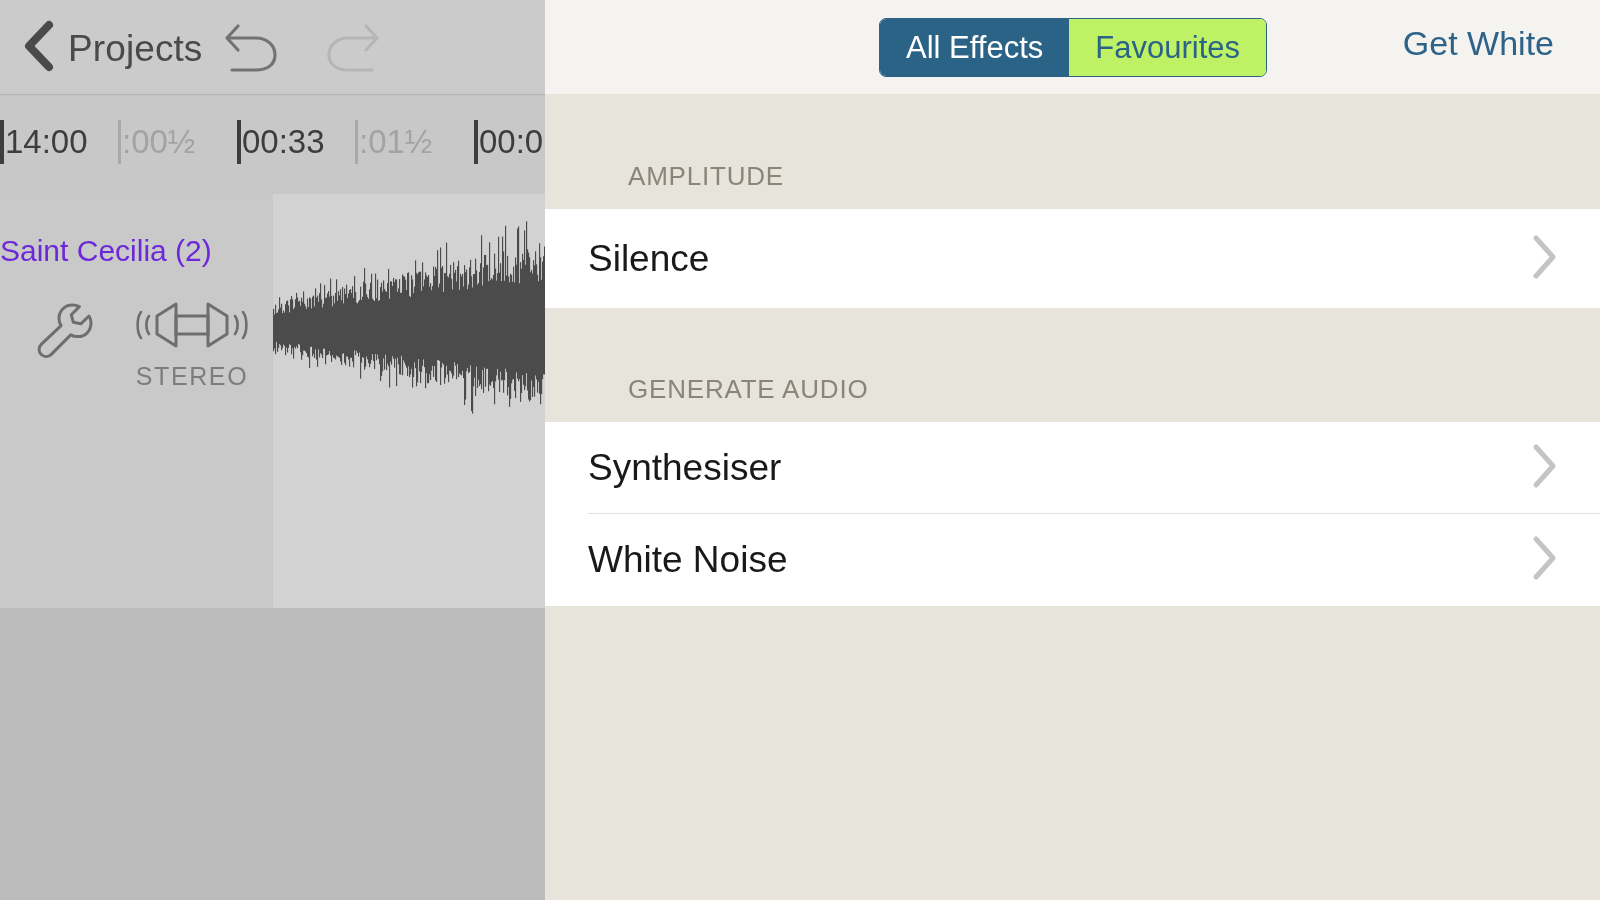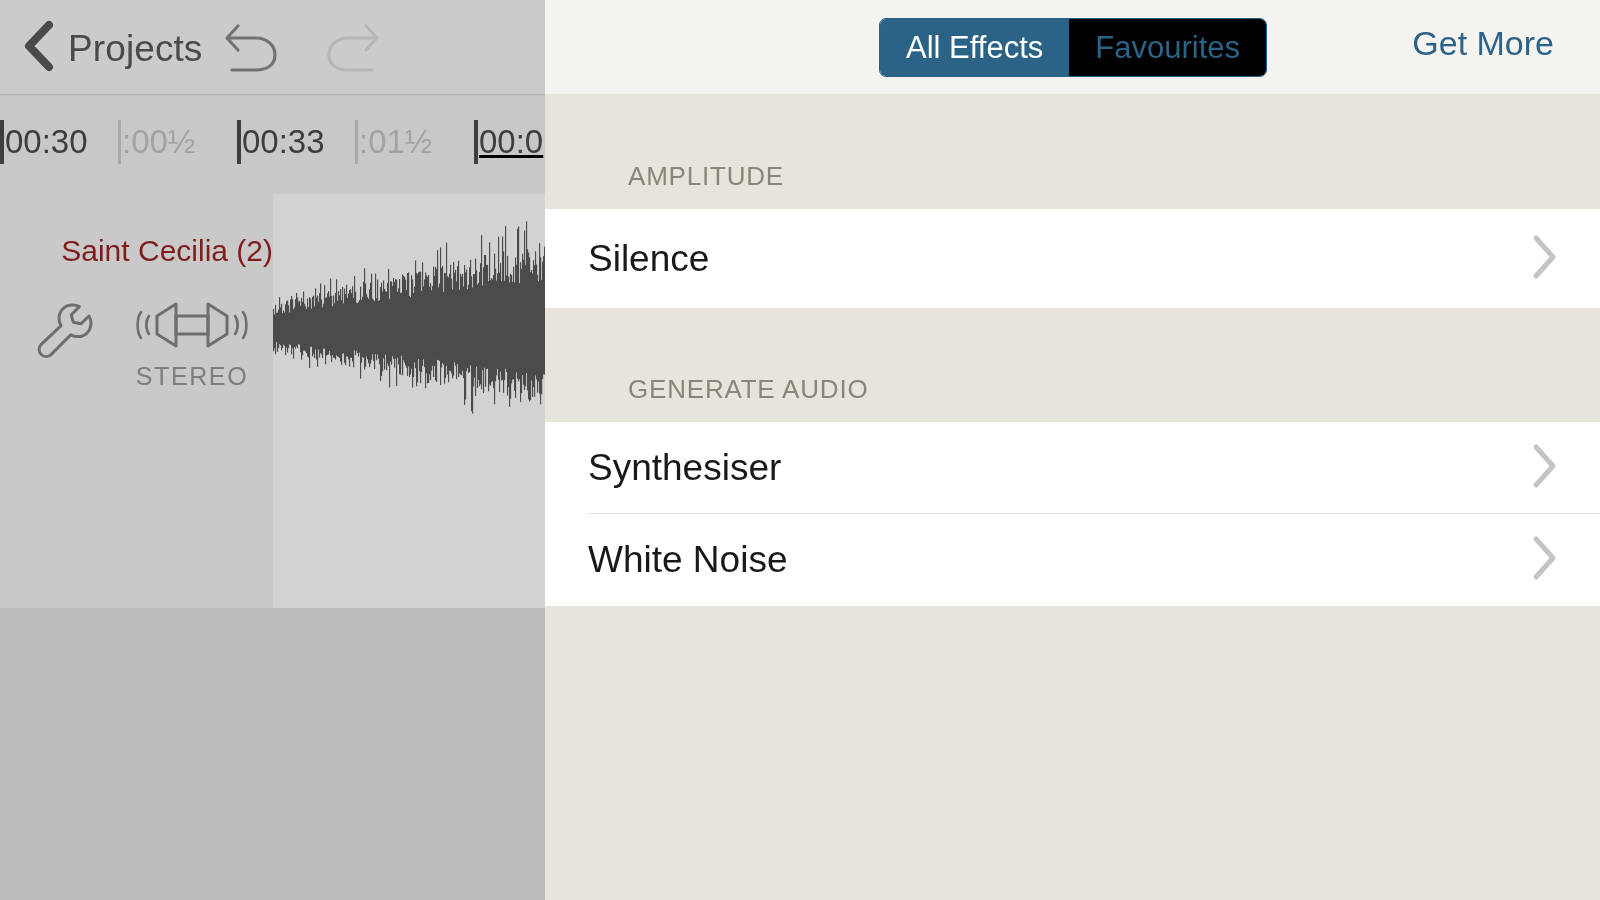--- a/index.html
+++ b/index.html
@@ -53,21 +53,21 @@
   #track {
     position:absolute; left:0; top:194px; width:545px; height:414px;
     background:#d2d2d2;
   }
   #track-header {
     position:absolute; left:0; top:0; width:273px; height:414px;
     background:#c9c9c9;
   }
   #track-title {
     position:absolute; left:0; top:40px; width:273px;
-    text-align:right; font-size:30px; color:#7f1d1d;
+    text-align:left; font-size:30px; color:#6d28d9;
     white-space:nowrap;
   }
   #wrench-btn { position:absolute; left:32px; top:105px; }
   #stereo-btn {
     position:absolute; left:127px; top:102px; width:130px;
     text-align:center;
   }
   #stereo-label {
     font-size:25px; color:#7d7d7d; letter-spacing:1.6px;
     margin-top:4px;
@@ -96,21 +96,21 @@
   #segmented {
     position:absolute; left:334px; top:18px;
     display:flex; height:59px;
     border:1px solid #2b6387; border-radius:7px; overflow:hidden;
   }
   .seg {
     display:flex; align-items:center; justify-content:center;
     padding:8px 26px; font-size:31px; cursor:pointer; white-space:nowrap;
   }
   .seg.active { background:#2b6387; color:#ffffff; }
-  .seg.inactive { background:#000000; color:#2b6387; }
+  .seg.inactive { background:#bef264; color:#2b6387; }
   #get-more {
     position:absolute; right:46px; top:24px;
     font-size:34px; color:#2d6289; white-space:nowrap;
   }
 
   .sec-header {
     position:absolute; left:0; width:1055px;
     background:#e7e4dc;
   }
   .sec-header-label {
@@ -171,35 +171,35 @@
             <path d="M46 6 L57 18 L46 30" fill="none" stroke="#b6b6b6" stroke-width="3.2" stroke-linecap="round" stroke-linejoin="round"></path>
             <path d="M56.5 18 L28 18 C16 18 9 26 9 35 C9 44 16 50 28 50 L52 50" fill="none" stroke="#b6b6b6" stroke-width="3.2" stroke-linecap="round" stroke-linejoin="round"></path>
           </svg>
         </span>
       </div>
     </div>
 
     <div id="ruler">
       <div class="tick" style="left:0px;">
         <span class="bar"></span>
-        <span class="lbl">00:30</span>
+        <span class="lbl">14:00</span>
       </div>
       <div class="tick" style="left:118px;">
         <span class="bar minor"></span>
         <span class="lbl minor">:00½</span>
       </div>
       <div class="tick" style="left:237px;">
         <span class="bar"></span>
         <span class="lbl">00:33</span>
       </div>
       <div class="tick" style="left:355px;">
         <span class="bar minor"></span>
         <span class="lbl minor">:01½</span>
       </div>
-      <div class="tick" style="left:474px;text-decoration:underline;">
+      <div class="tick" style="left:474px;">
         <span class="bar"></span>
         <span class="lbl">00:0</span>
       </div>
     </div>
 
     <div id="track">
       <div id="track-header">
         <div id="track-title">Saint Cecilia (2)</div>
 
         <div id="wrench-btn">
@@ -515,21 +515,21 @@
     </div>
   </div>
 
   <div id="panel">
 
     <div id="panel-header">
       <div id="segmented">
         <div class="seg active">All Effects</div>
         <div class="seg inactive">Favourites</div>
       </div>
-      <div id="get-more">Get More</div>
+      <div id="get-more">Get White</div>
     </div>
 
     <div class="sec-header" style="top:94px; height:115px;">
       <div class="sec-header-label">AMPLITUDE</div>
     </div>
     <div class="list-block" style="top:209px; height:99px;">
       <div class="row" style="height:99px;">
         <div class="row-label">Silence</div>
         <div class="row-chevron">
           <svg width="26" height="46" viewBox="0 0 26 46">

